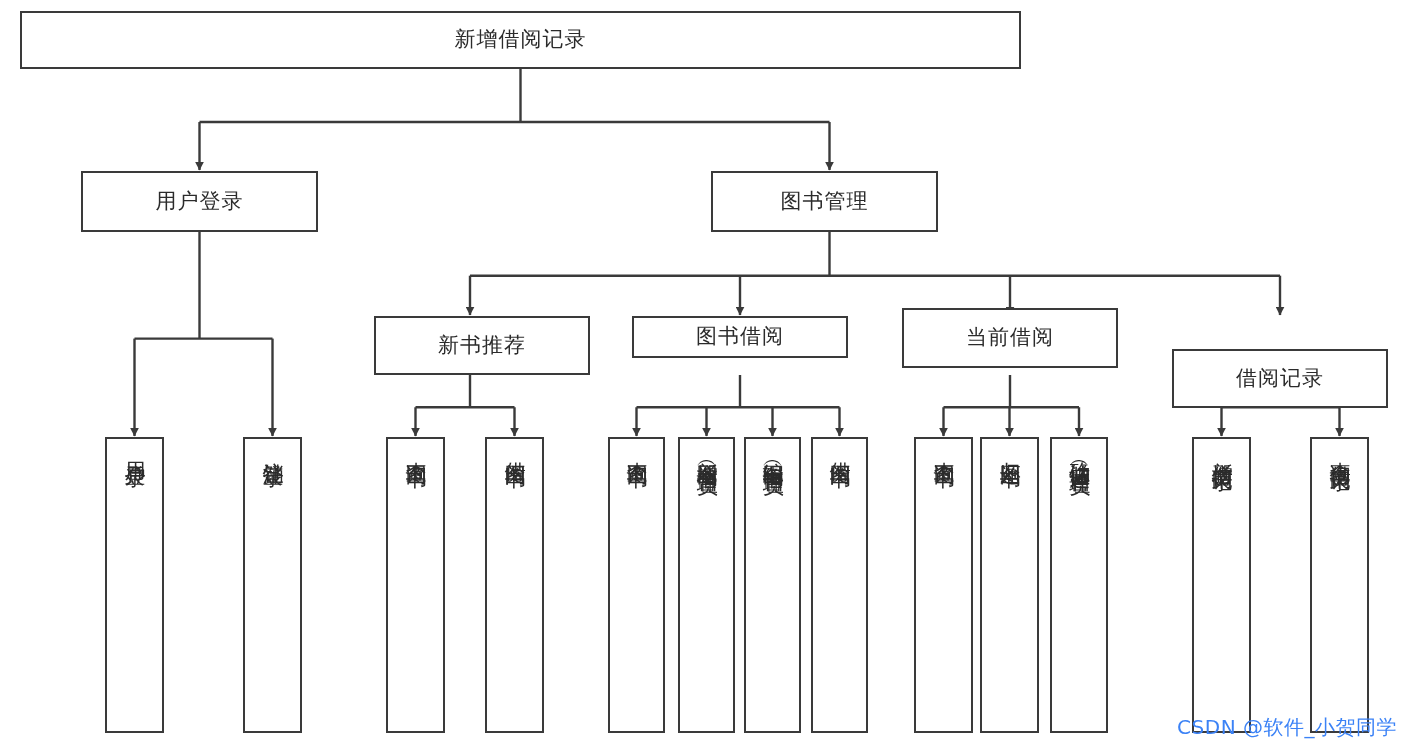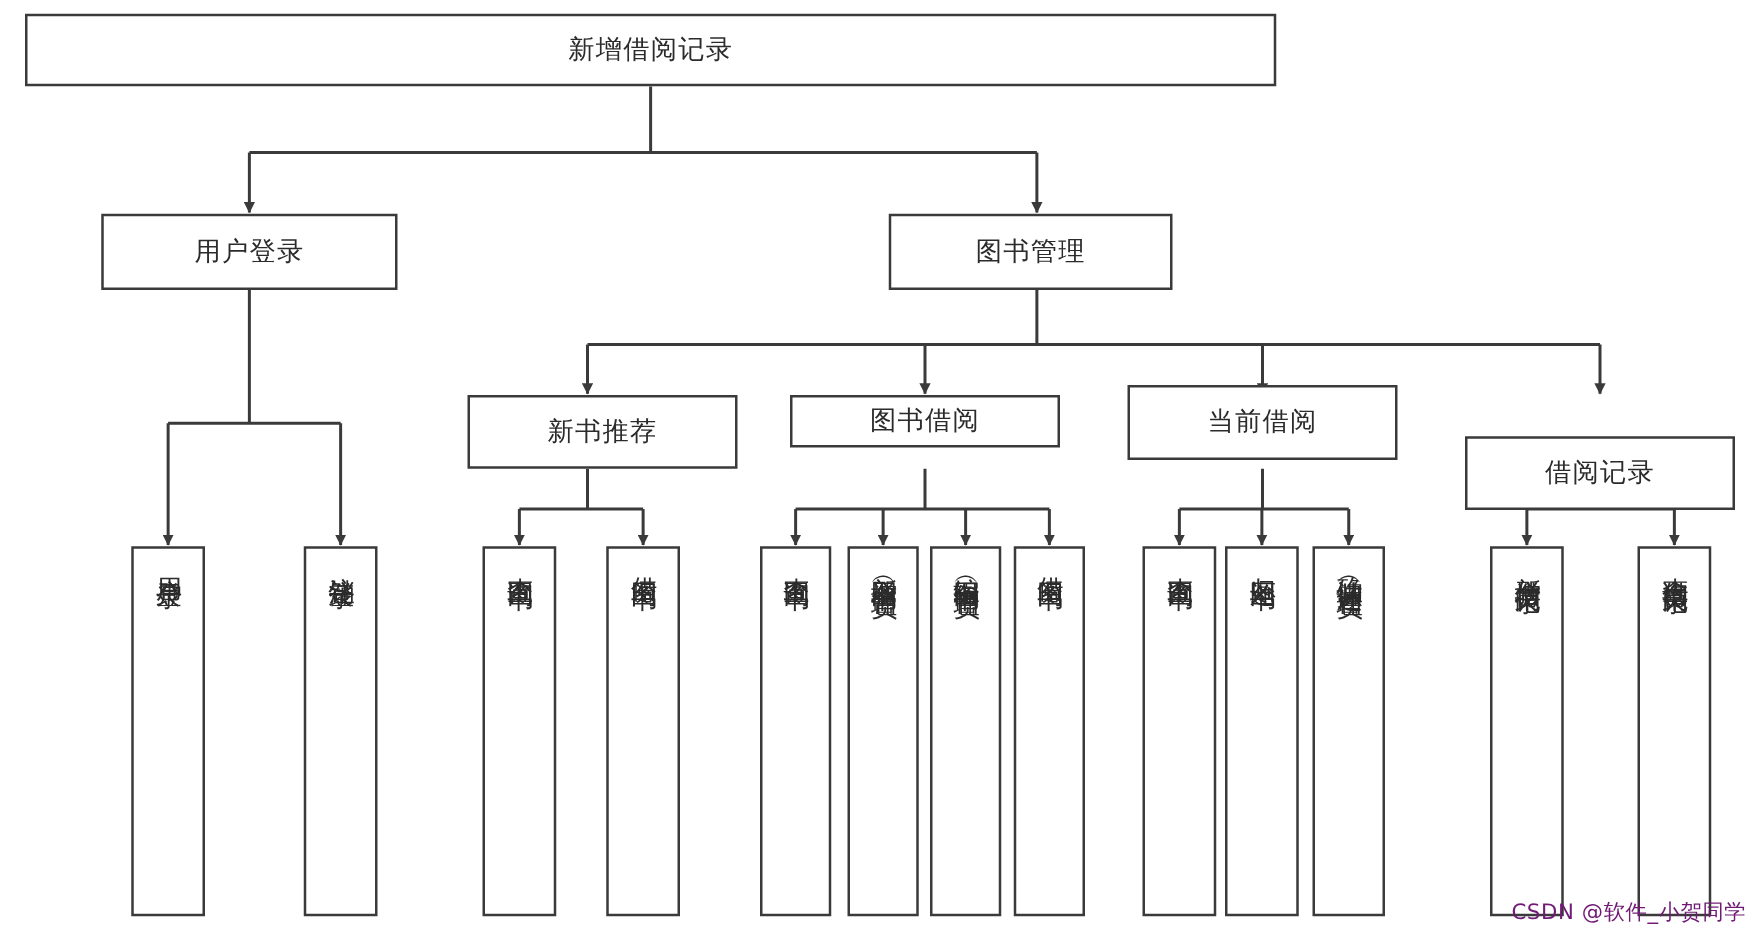--- a/index.html
+++ b/index.html
@@ -52,22 +52,22 @@
     writing-mode: vertical-rl;
     text-orientation: upright;
     font-size: 21px;
     line-height: 1.22;
     letter-spacing: 2px;
   }
   #watermark {
     position: absolute;
     right: 8px;
     bottom: 6px;
-    font-size: 17px;
-    color: #701a75;
+    font-size: 20px;
+    color: #3b82f6;
     letter-spacing: 0.5px;
     white-space: nowrap;
   }
 </style>
 </head>
 <body>
 
 <div id="diagram-root">
 
   <svg id="edges-layer" viewBox="0 0 1405 747" width="1405" height="747">

